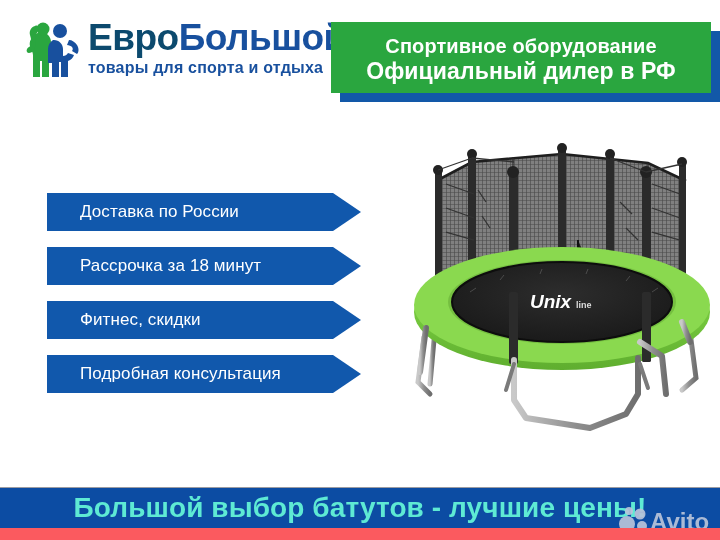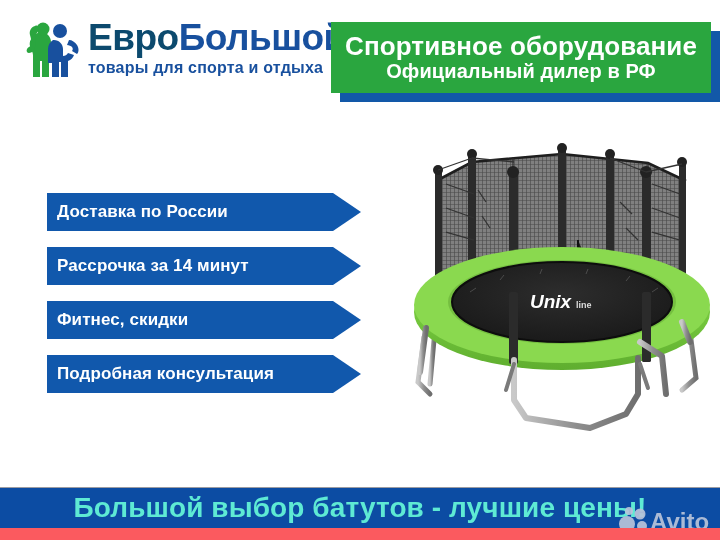--- a/index.html
+++ b/index.html
@@ -18,31 +18,31 @@
   .logo-main{font-size:37px;font-weight:bold;letter-spacing:-0.5px;line-height:44px;white-space:nowrap;}
   .logo-main .g{color:#0c4a6e;margin-top:17px;}
   .logo-main .b{color:#18509e;}
   .logo-sub{color:#18509e;font-size:16px;font-weight:bold;letter-spacing:0.2px;line-height:18px;white-space:nowrap;margin-top:-1px;}
 
   
   .hbanner-wrap{position:absolute;left:331px;top:22px;width:389px;height:80px;}
   .hbanner-shadow{position:absolute;left:9px;top:9px;width:380px;height:71px;background:#1258a8;}
   .hbanner{position:absolute;left:0;top:0;width:380px;height:71px;background:#2aa63f;
            display:flex;flex-direction:column;align-items:center;justify-content:center;}
-  .hb-l1{color:#ffffff;font-size:26px;font-weight:bold;line-height:27px;white-space:nowrap;letter-spacing:0.1px;}
-  .hb-l2{color:#ffffff;font-size:20px;font-weight:bold;line-height:23px;white-space:nowrap;letter-spacing:0.1px;}
+  .hb-l1{color:#ffffff;font-size:20px;font-weight:bold;line-height:27px;white-space:nowrap;letter-spacing:0.1px;}
+  .hb-l2{color:#ffffff;font-size:23px;font-weight:bold;line-height:23px;white-space:nowrap;letter-spacing:0.1px;}
 
   
   .features{position:absolute;left:47px;top:193px;width:320px;height:205px;}
   .arrow{position:relative;width:314px;height:38px;margin-bottom:16px;
          background:#1158ac;
          -webkit-clip-path:polygon(0 0,286px 0,314px 19px,286px 38px,0 38px);
          clip-path:polygon(0 0,286px 0,314px 19px,286px 38px,0 38px);
          display:flex;align-items:center;}
-  .arrow-label{color:#ffffff;font-size:17px;font-weight:bold;padding-left:10px;white-space:nowrap;letter-spacing:0.1px;}
+  .arrow-label{color:#ffffff;font-size:17px;font-weight:normal;padding-left:33px;white-space:nowrap;letter-spacing:0.1px;}
 
   
   .product{position:absolute;left:390px;top:132px;width:340px;height:330px;}
   .product svg{display:block;}
 
   
   .bbanner{position:absolute;left:0;top:488px;width:720px;height:40px;background:#0c4ca3;
            display:flex;align-items:center;justify-content:center;}
   .bbanner-text{color:#5eead4;font-size:28px;font-weight:bold;white-space:nowrap;letter-spacing:0.1px;}
   .redstripe{position:absolute;left:0;top:528px;width:720px;height:12px;background:#fb5a5f;}
@@ -86,21 +86,21 @@
       <div class="hb-l1">Спортивное оборудование</div>
       <div class="hb-l2">Официальный дилер в РФ</div>
     </div>
   </div>
 
   <div class="features">
     <div class="arrow">
       <span class="arrow-label">Доставка по России</span>
     </div>
     <div class="arrow">
-      <span class="arrow-label">Рассрочка за 14 минут</span>
+      <span class="arrow-label">Рассрочка за 18 минут</span>
     </div>
     <div class="arrow">
       <span class="arrow-label">Фитнес, скидки</span>
     </div>
     <div class="arrow">
       <span class="arrow-label">Подробная консультация</span>
     </div>
   </div>
 
   <div class="product">

